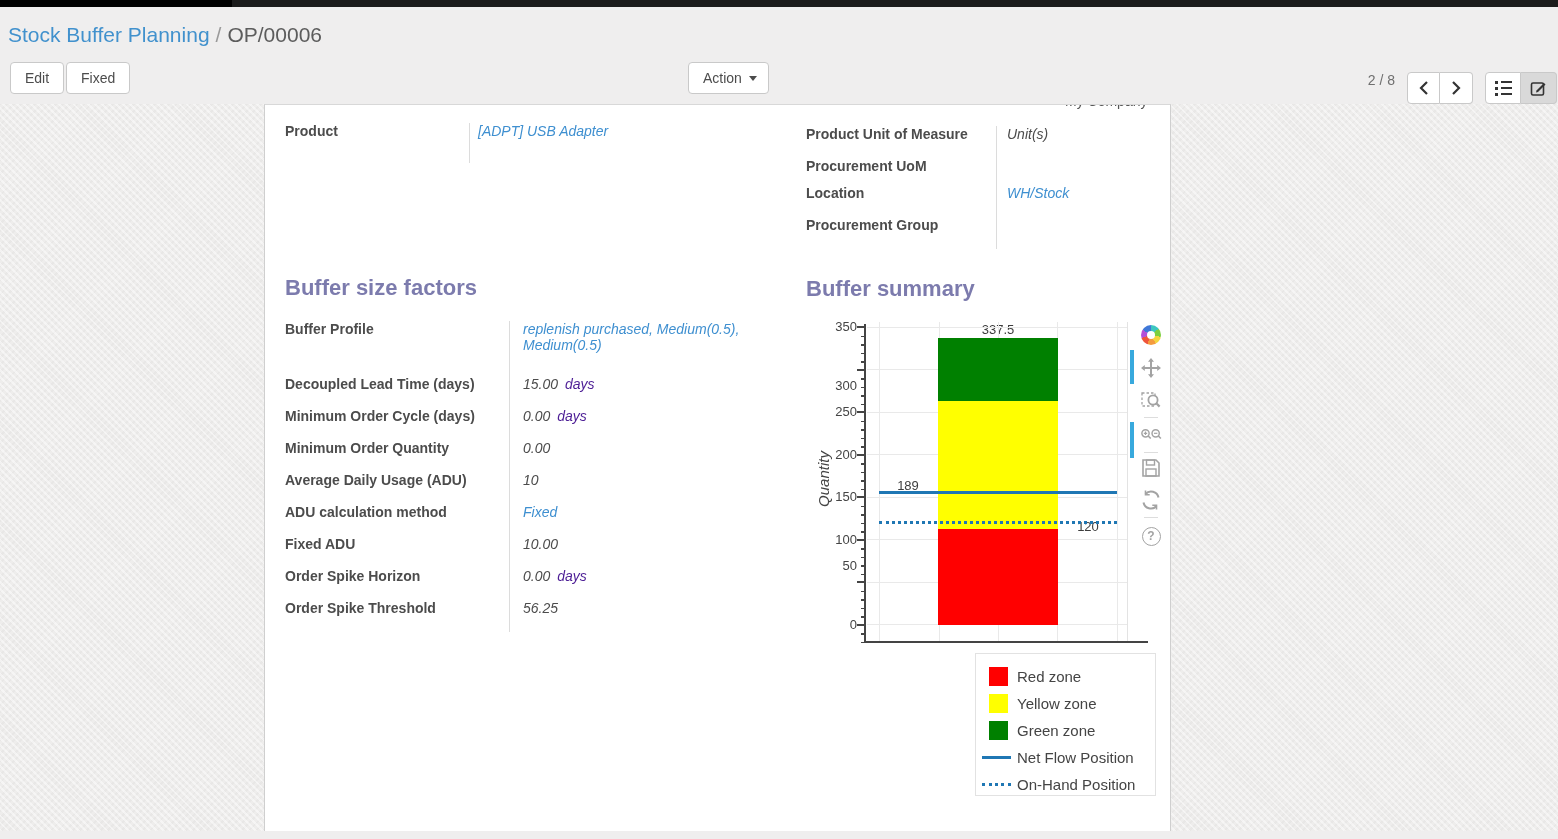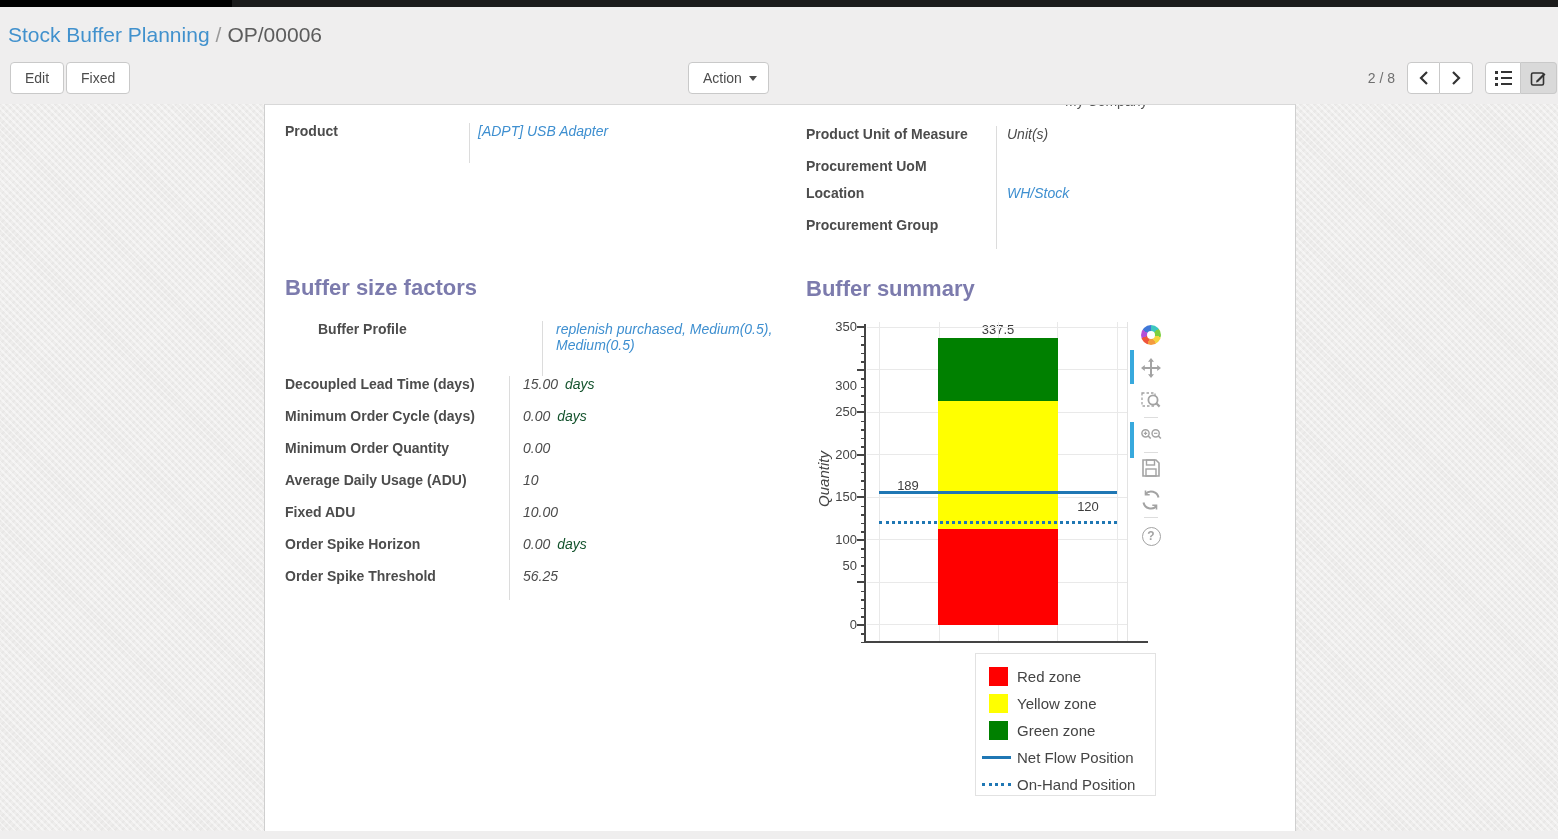--- a/index.html
+++ b/index.html
@@ -18,62 +18,62 @@
   .bc-current { color:#5c5c5c; }
   .button-row { position:relative; height:47px; }
   .btn { display:inline-flex; align-items:center; justify-content:center;
     background:#fff; border:1px solid #c9c9c9; border-radius:4px; height:32px;
     padding:0 14px; font-size:14px; color:#4c4c4c; cursor:pointer; }
   .btn-edit { position:absolute; left:10px; top:5px; }
   .btn-create { position:absolute; left:66px; top:5px; }
   .btn-action { position:absolute; left:688px; top:5px; padding-right:11px; }
   .caret { width:0; height:0; border-left:4px solid transparent; border-right:4px solid transparent;
     border-top:5px solid #4c4c4c; margin-left:7px; }
-  .pager-zone { position:absolute; right:0; top:5px; display:flex; align-items:center; }
+  .pager-zone { position:absolute; right:0; top:15px; display:flex; align-items:flex-start; }
   .pager-text { font-size:14px; color:#6f6f6f; margin-right:12px; }
   .btn-group { display:inline-flex; }
   .btn-group .btn { border-radius:0; border-left-width:0; width:33px; padding:0; }
   .btn-group .btn:first-child { border-left-width:1px; border-radius:4px 0 0 4px; }
   .btn-group .btn:last-child { border-radius:0 4px 4px 0; }
   .nav-group { margin-right:12px; }
   .view-group { margin-right:1px; }
   .view-group .btn { width:36px; }
   .btn.active { background:#d9d9d9; }
   .list-ico { display:flex; flex-direction:column; gap:3px; }
   .list-ico .li-row { display:flex; align-items:center; gap:3px; }
   .list-ico .dot { width:3px; height:3px; background:#333; }
   .list-ico .bar { width:11px; height:2.5px; background:#333; }
 
   
   .content { position:relative; height:727px;
     background-color:#eeedec;
     background-image:
       repeating-linear-gradient(45deg, rgba(255,255,255,.45) 0 2px, transparent 2px 5px),
       repeating-linear-gradient(-45deg, rgba(0,0,0,.025) 0 2px, transparent 2px 5px); }
-  .sheet { position:absolute; left:264px; top:0; width:1032px; height:727px;
+  .sheet { position:absolute; left:264px; top:0; width:907px; height:727px;
     background:#fff; border-left:1px solid #cfcfcf; border-right:1px solid #cfcfcf;
     border-top:1px solid #d8d8d8; }
 
   .clip-row { position:absolute; left:0; top:0; width:100%; height:6px; overflow:hidden; }
   .clip-row span { position:absolute; left:800px; top:-12px; font-size:14px; color:#555; }
 
   .fgroup { position:absolute; font-size:14px; }
   .frow { display:flex; }
   .flabel { font-weight:bold; color:#4c4c4c; border-right:1px solid #dcdcdc; flex:none; }
   .fval { color:#4c4c4c;font-style:italic; }
   .link { color:#3e8fd0; cursor:pointer; }
-  .unit { margin-left:7px; color:#14532d; }
+  .unit { margin-left:7px; color:#4c1d95; }
 
   .g1l { left:20px; top:18px; width:500px; }
   .g1l .flabel { width:185px; height:40px; }
   .g1l .fval { padding-left:8px; }
   .g1r { left:541px; top:21px; width:470px; }
   .g1r .flabel { width:191px; }
   .g1r .fval { padding-left:10px; }
-  .h32 { height:32px; } .h27 { height:27px; } .h55 { height:55px;margin-left:33px; }
+  .h32 { height:32px; } .h27 { height:27px; } .h55 { height:55px; }
 
   .section-heading { position:absolute; font-size:22px; font-weight:bold; color:#7c7bad; }
   .hd-left { left:20px; top:170px; }
   .hd-right { left:541px; top:171px; }
 
   .gfactors { left:20px; top:216px; width:505px; }
   .gfactors .flabel { width:225px; }
   .gfactors .fval { padding-left:13px; width:262px; }
 
   
@@ -88,21 +88,21 @@
     border-right:1px solid #e3e3e3; }
   .gridh { position:absolute; left:0; width:100%; height:1px; background:#e9e9e9; }
   .gridv { position:absolute; top:0; width:1px; height:100%; background:#e9e9e9; }
   .zone { position:absolute; left:71px; width:120px; }
   .chart-line { position:absolute; left:12px; width:238px; }
   .ann { position:absolute; text-align:center; color:#3d3d3d; }
   .ann-green-top { left:71px; top:0; width:120px; }
   .ann-yellow-top { left:71px; top:64px; width:120px; color:#2e2e2e; }
   .ann-nfp { left:11px; top:156px; width:60px; }
   .ann-red-top { left:73px; top:192px; width:120px; }
-  .ann-ohp { left:191px; top:177px; width:60px; }
+  .ann-ohp { left:191px; top:197px; width:60px; }
 
   
   .modebar { position:absolute; left:335px; top:0; width:26px; }
   .mb-ico { position:absolute; left:0; width:22px; height:22px; cursor:pointer; display:flex;
     align-items:center; justify-content:center; }
   .mb-sep { position:absolute; left:4px; width:14px; height:1px; background:#ddd; }
   .logo-ring { width:20px; height:20px; border-radius:50%; position:relative;
     background:conic-gradient(#3ec6c0 0 14%,#7ccf3f 14% 28%,#f4d53f 28% 42%,#f49b3f 42% 56%,#ef553b 56% 70%,#b44fd8 70% 84%,#3f78d8 84% 100%); }
   .logo-ring::after { content:""; position:absolute; left:6px; top:6px; width:8px; height:8px;
     border-radius:50%; background:#fff; }
@@ -232,20 +232,24 @@
         <div class="flabel">Minimum Order Cycle (days)</div>
         <div class="fval"><span>0.00</span><span class="unit">days</span></div>
       </div>
       <div class="frow h32">
         <div class="flabel">Minimum Order Quantity</div>
         <div class="fval">0.00</div>
       </div>
       <div class="frow h32">
         <div class="flabel">Average Daily Usage (ADU)</div>
         <div class="fval">10</div>
+      </div>
+      <div class="frow h32">
+        <div class="flabel">ADU calculation method</div>
+        <div class="fval"><span class="link">Fixed</span></div>
       </div>
       <div class="frow h32">
         <div class="flabel">Fixed ADU</div>
         <div class="fval">10.00</div>
       </div>
       <div class="frow h32">
         <div class="flabel">Order Spike Horizon</div>
         <div class="fval"><span>0.00</span><span class="unit">days</span></div>
       </div>
       <div class="frow h32">

